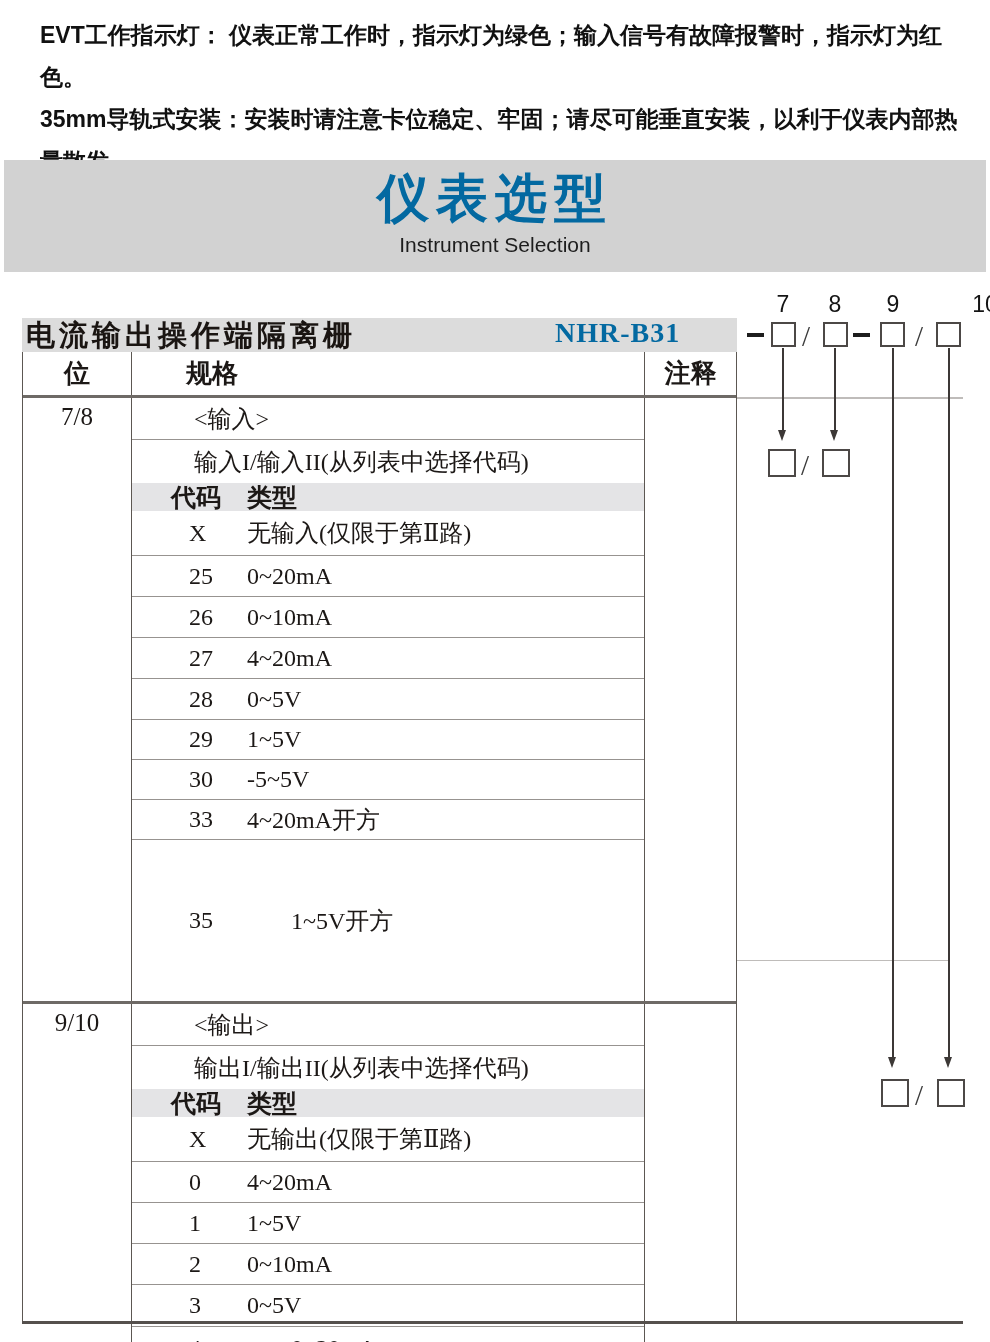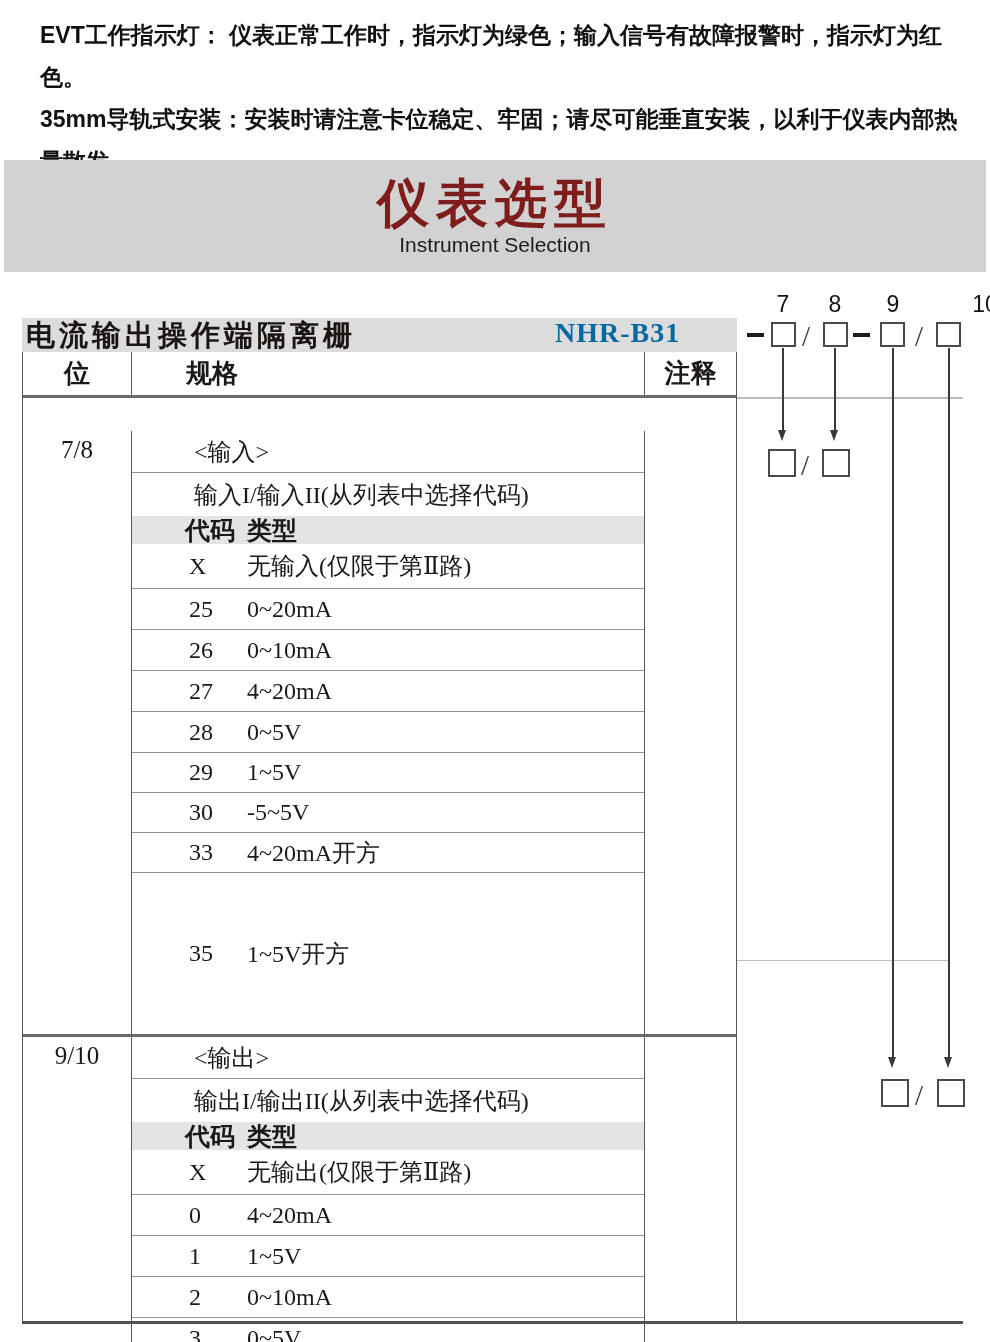--- a/index.html
+++ b/index.html
@@ -10,22 +10,22 @@
     overflow:hidden;
   }
   
   .top-notes { position:absolute; left:40px; top:14px; width:930px;
     font-family:"Liberation Sans","DejaVu Sans",sans-serif; font-weight:bold;
     font-size:23px; line-height:42px; color:#111; }
   
   .banner { position:absolute; left:4px; top:160px; width:982px; height:112px;
     background:#d2d2d2; display:flex; flex-direction:column; align-items:center;
     justify-content:center; }
-  .banner-title { font-family:Liberation Sans, sans-serif;
-    font-weight:bold; font-size:52px; letter-spacing:7px; color:#7f1d1d; line-height:58px; }
+  .banner-title { font-family:Liberation Mono, monospace;
+    font-weight:bold; font-size:52px; letter-spacing:7px; color:#0369a1; line-height:58px; }
   .banner-subtitle { font-family:"Liberation Sans","DejaVu Sans",sans-serif;
     font-size:21px; color:#1d1d1d; line-height:26px; }
   
   .model-bar { position:absolute; left:22px; top:318px; width:715px; height:34px;
     background:#dcdcdc; }
   .model-name { position:absolute; left:4px; top:-2px; font-weight:bold;
     font-size:29px; letter-spacing:4px; color:#1a1512; white-space:nowrap; }
   .model-code { position:absolute; left:533px; top:-1px; font-weight:600;
     font-size:28px; letter-spacing:1px; color:#0369a1; }
   
@@ -33,37 +33,37 @@
     border-left:1.5px solid #5c5752; border-right:1.5px solid #5c5752; }
   .hdr-row { display:flex; height:46px; border-bottom:3px solid #6e6a66; }
   .col-pos { width:109px; border-right:1.5px solid #5c5752; flex:none; }
   .col-spec { width:513px; border-right:1.5px solid #5c5752; flex:none;
     display:flex; flex-direction:column; }
   .col-note { flex:1; }
   .hdr-row .col-pos { font-weight:bold; font-size:26px; text-align:center; line-height:44px; }
   .hdr-spec { font-weight:bold; font-size:26px; line-height:44px; padding-left:54px; }
   .hdr-note { font-weight:bold; font-size:26px; text-align:center; line-height:44px; }
   .section { display:flex; }
-  .section-1 { height:606px; border-bottom:3px solid #6e6a66;margin-top:33px; }
+  .section-1 { height:606px; border-bottom:3px solid #6e6a66; }
   .section-2 { height:365px; }
   .pos-val { font-size:25px; text-align:center; padding-top:5px; }
   .lbl-row { font-size:24px; padding-left:62px; display:flex; align-items:center; }
   .lbl-1 { height:42px; border-bottom:1.5px solid #979390;text-align:right; }
   .lbl-2 { height:43px; }
   .subhead { height:28px; background:#e4e4e6; display:flex; align-items:center;
     font-weight:bold; font-size:25px; }
-  .subhead .sh-code { width:115px; padding-left:53px; flex:none; }
+  .subhead .sh-code { width:115px; padding-left:39px; flex:none; }
   .d-row { display:flex; align-items:center; font-size:24px;
     border-bottom:1.5px solid #979390; }
   .d-row .code { width:115px; padding-left:57px; flex:none; }
   .r-x { height:45px; }
   .r-41 { height:41px; }
   .r-40 { height:40px; }
   .r-42 { height:42px; }
-  .r-last { border-bottom:none; flex:1; }
+  .r-last { border-bottom:none; flex:1;gap:44px; }
   
   .rule { position:absolute; background:#bfbcba; height:1.5px; }
   .rule-hdr { left:737px; top:397px; width:226px; }
   .rule-sec { left:737px; top:959.5px; width:212px; }
   .bottom-rule { position:absolute; left:22px; top:1321px; width:941px; height:2.5px;
     background:#55504d; }
   
   .digit { position:absolute; top:291px; width:30px; text-align:center;
     font-family:"Liberation Sans","DejaVu Sans",sans-serif; font-size:23px;
     font-weight:500; color:#141414; }

